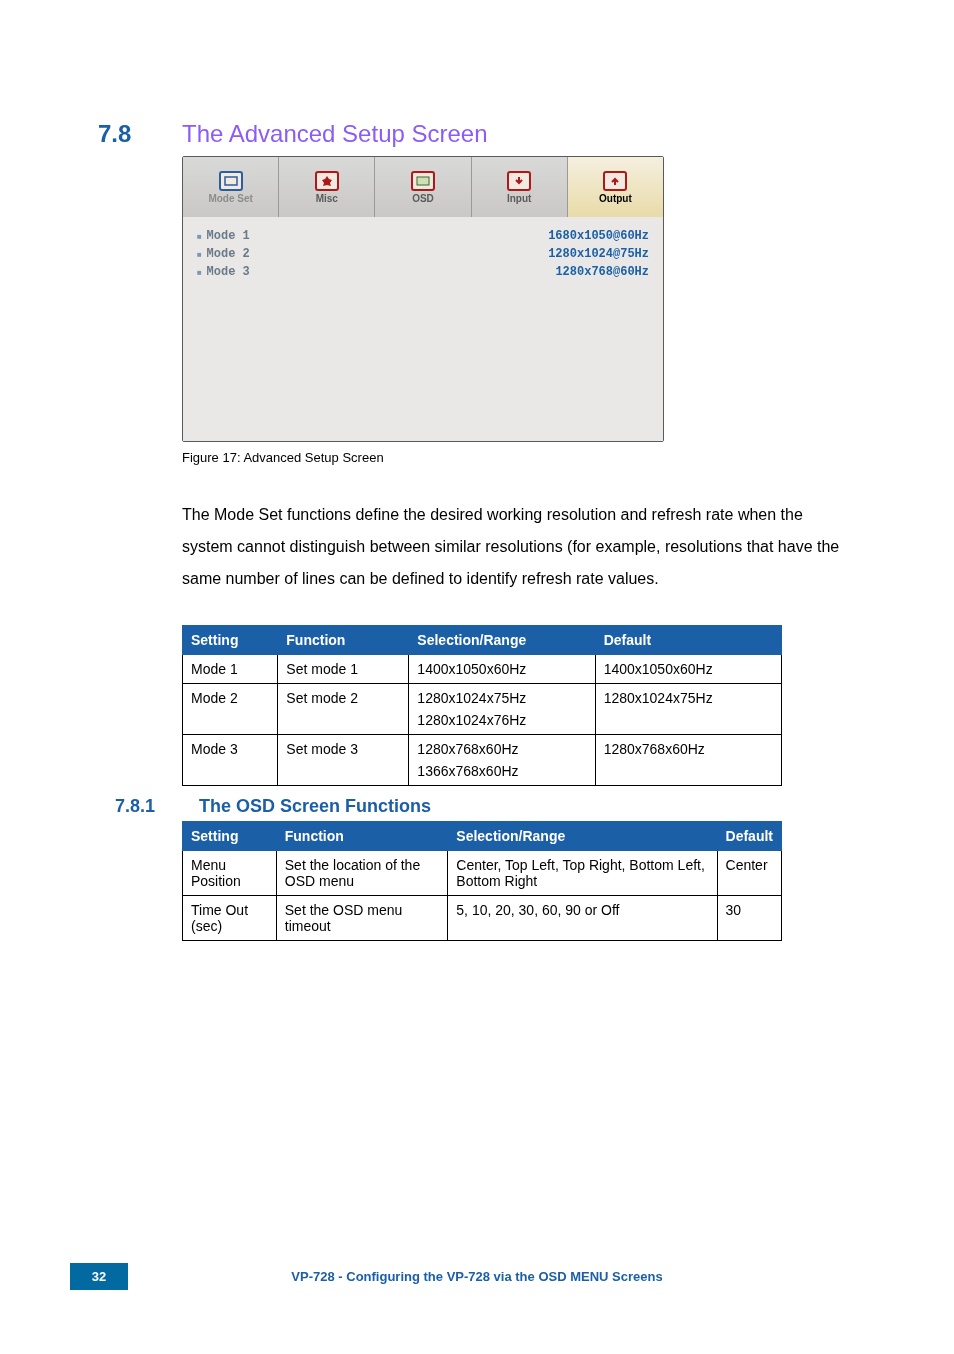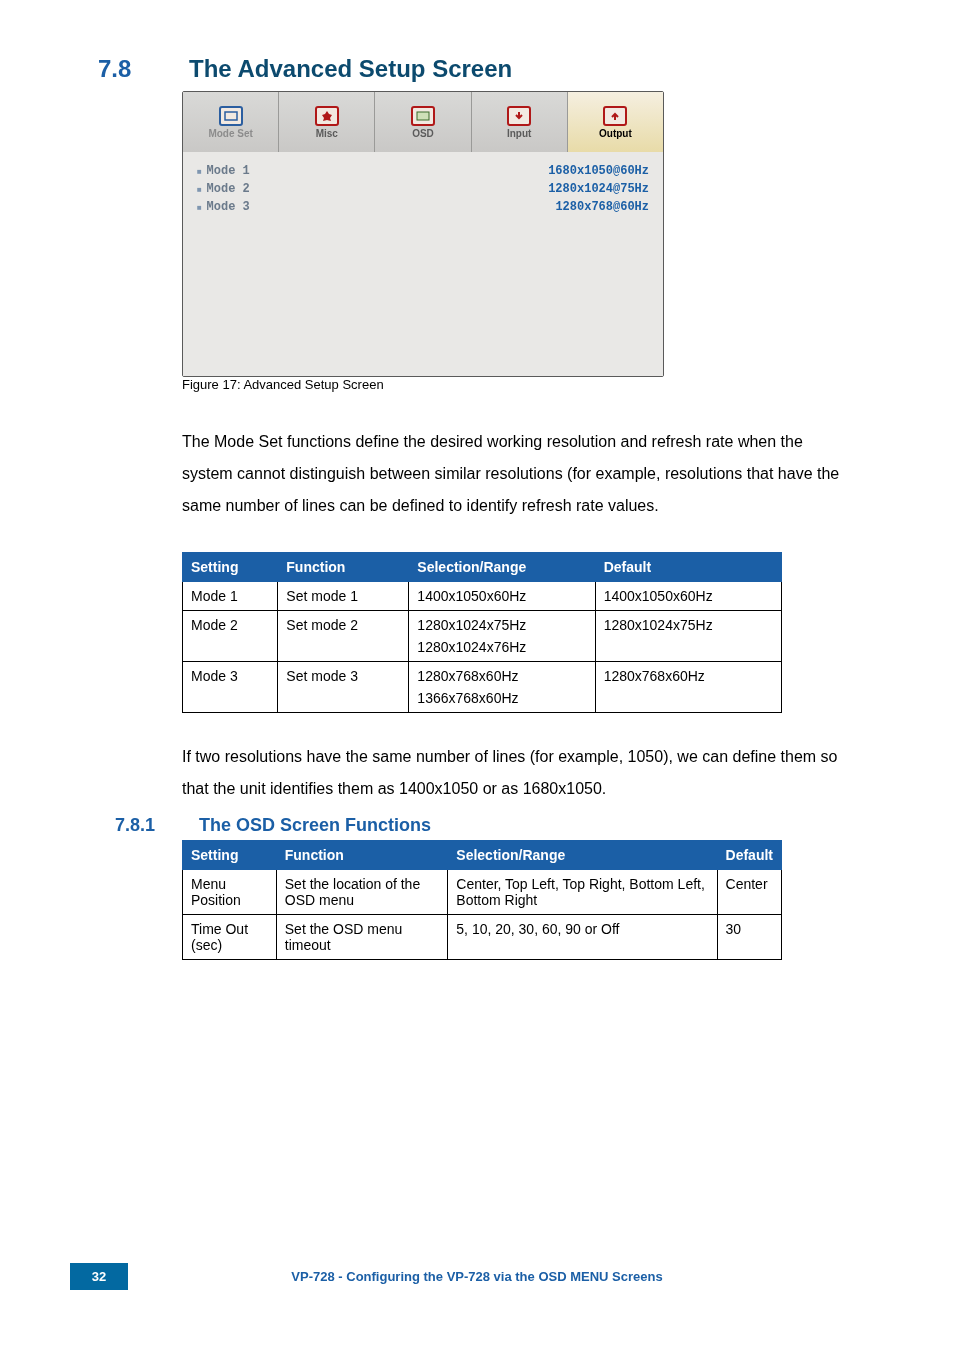--- a/index.html
+++ b/index.html
@@ -1,42 +1,42 @@
 <!DOCTYPE html>
 <html><head>
 <meta charset="utf-8">
 <style>
   * { box-sizing: border-box; margin: 0; padding: 0; }
   html, body { width: 954px; height: 1354px; background: #fff; font-family: Arial, Helvetica, sans-serif; color: #000; }
-  .page { position: relative; width: 954px; height: 1354px; padding: 55px 98px 0 98px; }
+  .page { position: relative; width: 954px; height: 1354px; padding: 120px 98px 0 98px; }
 
   .sec-row { display: flex; align-items: baseline; margin-bottom: 8px; }
   .sec-num { width: 84px; color: #1b5fa6; font-size: 24px; font-weight: bold; }
-  .sec-title { color: #0c4a6e; font-size: 24px; font-weight: bold; margin-left: 7px; }
+  .sec-title { color: #8b5cf6; font-size: 24px; font-weight: normal; }
 
   .content { margin-left: 84px; }
 
   .screenshot { width: 482px; border: 1px solid #5a5a5a; background: #e9e8e6; border-radius: 2px; margin-top: 6px; }
   .tabbar { display: flex; height: 60px; }
   .tab { flex: 1; display: flex; flex-direction: column; align-items: center; justify-content: center; gap: 2px; background: linear-gradient(#d9d9d7,#c9c8c6); border-right: 1px solid #9a9a98; }
   .tab:last-child { border-right: none; }
   .tab.active { background: linear-gradient(#f5efe0,#e8dba8); }
   .tab .icon { width: 24px; height: 20px; border: 2px solid #b01818; border-radius: 3px; background: #f2e9e1; display:flex; align-items:center; justify-content:center; }
   .tab.inactive1 .icon { border-color: #2b5ea0; }
   .tab .lbl { font-size: 10px; font-weight: bold; color: #5b5b5b; }
   .tab.active .lbl { color: #000; }
   .tab.set .lbl { color: #8c8c8c; }
 
   .modelist { padding: 10px 14px 160px 14px; background: #e9e8e6; }
   .moderow { display: flex; justify-content: space-between; font-family: "Courier New", monospace; font-size: 12px; padding: 2px 0; }
   .moderow .ml { color: #6b7a8b; font-weight: bold; }
   .moderow .ml::before { content: "\25A0  "; font-size: 8px; color: #7f96b0; }
   .moderow .mv { color: #1b5fa6; font-weight: bold; margin-left: 8px; }
 
-  .figcap { font-size: 13px; color: #000; margin-top: 0; margin-bottom: 34px; }
+  .figcap { font-size: 13px; color: #000; margin-top: 8px; margin-bottom: 34px; }
 
   .para { font-size: 16px; line-height: 2.0; margin-bottom: 30px; }
   .para2 { font-size: 16px; line-height: 2.0; margin-bottom: 10px; margin-top: 28px; }
 
   table.settings { border-collapse: collapse; width: 600px; font-size: 14px; }
   table.settings th { background: #1b5fa6; color: #fff; text-align: left; font-weight: bold; padding: 6px 8px; border: 1px solid #1b5fa6; }
   table.settings td { border: 1px solid #000; padding: 6px 8px; vertical-align: top; }
   table.settings td.nb-bottom { border-bottom: none; }
   table.settings td.nb-top { border-top: none; padding-top: 0; }
 
@@ -162,21 +162,20 @@
       </tr>
       <tr>
         <td class="nb-top"></td>
         <td class="nb-top"></td>
         <td class="nb-top">1366x768x60Hz</td>
         <td class="nb-top"></td>
       </tr>
     </tbody>
       </table>
 
-    <div class="para2">If two resolutions have the same number of lines (for example, 1050), we can define them so that the unit identifies them as 1400x1050 or as 1680x1050.</div>
   </div>
 
   <div class="subsec-row">
     <div class="subsec-num">7.8.1</div>
     <div class="subsec-title">The OSD Screen Functions</div>
   </div>
 
   <div class="content">
     <table class="osd">
       <tbody>

